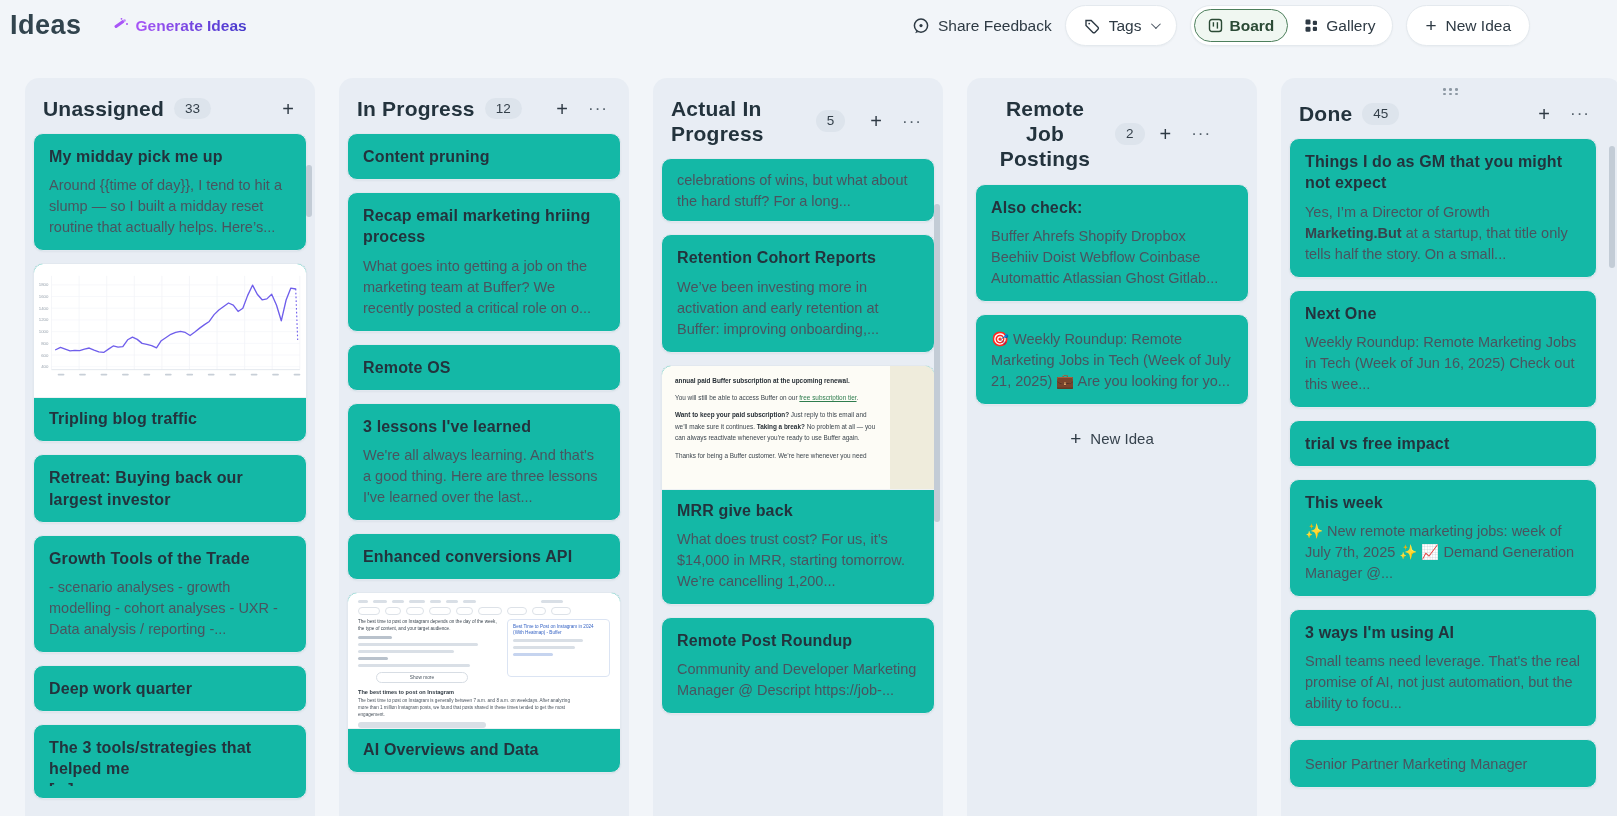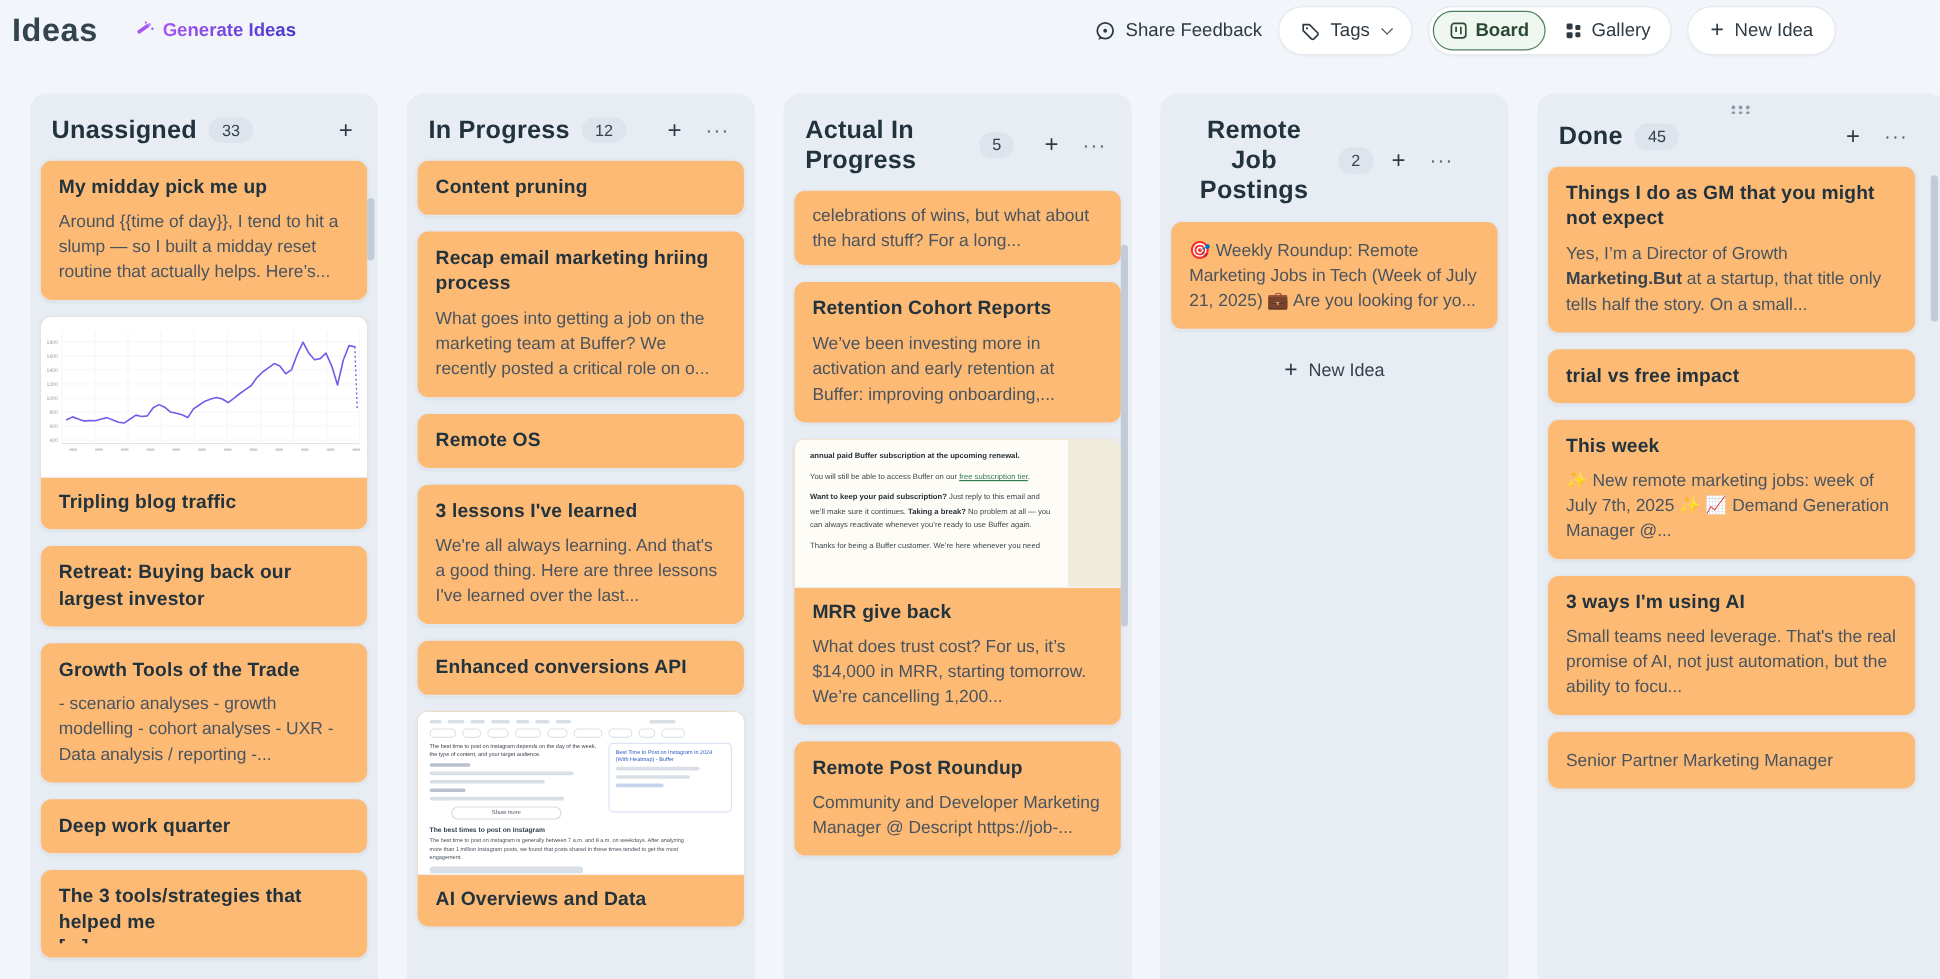--- a/index.html
+++ b/index.html
@@ -85,21 +85,21 @@
   .badge {
     background: #dde4ec; color: #333f49;
     border-radius: 999px; font-size: 13.5px;
     padding: 4px 11px; line-height: 1;
   }
   .head-spacer { flex: 1; }
   .icon-btn { font-size: 20px; color: #2e3a44; padding: 0 5px; cursor: pointer; line-height: 1; background: none; border: none; font-family: inherit; }
   .icon-btn.dots { font-size: 17px; color: #55616b; letter-spacing: 1px; }
 
   .card {
-    background: #fdba74;
+    background: #14b8a6;
     border: 1px solid #e2e8ef;
     border-radius: 10px;
     padding: 12px 15px;
     margin-bottom: 12px;
     box-shadow: 0 1px 2px rgba(16,42,67,.05);
     cursor: pointer;
     overflow: hidden;
   }
   .card-title { font-size: 16px; font-weight: 700; color: #23333d; line-height: 1.32; letter-spacing: .15px; }
   .card-body { margin-top: 8px; font-size: 14.5px; color: #49545f; line-height: 1.45; }
@@ -460,20 +460,24 @@
   </div>
 
   <div class="col">
     <div class="col-head">
       <span class="col-title grow" style="max-width:120px">Remote Job Postings</span>
       <span class="badge">2</span>
       <button class="icon-btn">+</button>
       <button class="icon-btn dots">···</button>
     </div>
 
+    <div class="card">
+      <div class="card-title">Also check:</div>
+      <div class="card-body">Buffer Ahrefs Shopify Dropbox Beehiiv Doist Webflow Coinbase Automattic Atlassian Ghost Gitlab...</div>
+    </div>
 
     <div class="card">
       <div class="card-body only">🎯 Weekly Roundup: Remote Marketing Jobs in Tech (Week of July 21, 2025) 💼 Are you looking for yo...</div>
     </div>
 
     <div class="col-new-idea">
       <span class="plus-glyph">+</span>
       <span>New Idea</span>
     </div>
   </div>
@@ -493,20 +497,24 @@
       <span class="head-spacer"></span>
       <button class="icon-btn">+</button>
       <button class="icon-btn dots" style="margin-right:10px">···</button>
     </div>
 
     <div class="card" style="margin-right:16px">
       <div class="card-title">Things I do as GM that you might not expect</div>
       <div class="card-body"><span>Yes, I’m a Director of Growth </span><b>Marketing.But</b><span> at a startup, that title only tells half the story. On a small...</span></div>
     </div>
 
+    <div class="card" style="margin-right:16px">
+      <div class="card-title">Next One</div>
+      <div class="card-body">Weekly Roundup: Remote Marketing Jobs in Tech (Week of Jun 16, 2025) Check out this wee...</div>
+    </div>
 
     <div class="card" style="margin-right:16px">
       <div class="card-title">trial vs free impact</div>
     </div>
 
     <div class="card" style="margin-right:16px">
       <div class="card-title">This week</div>
       <div class="card-body">✨ New remote marketing jobs: week of July 7th, 2025 ✨ 📈 Demand Generation Manager @...</div>
     </div>
 

